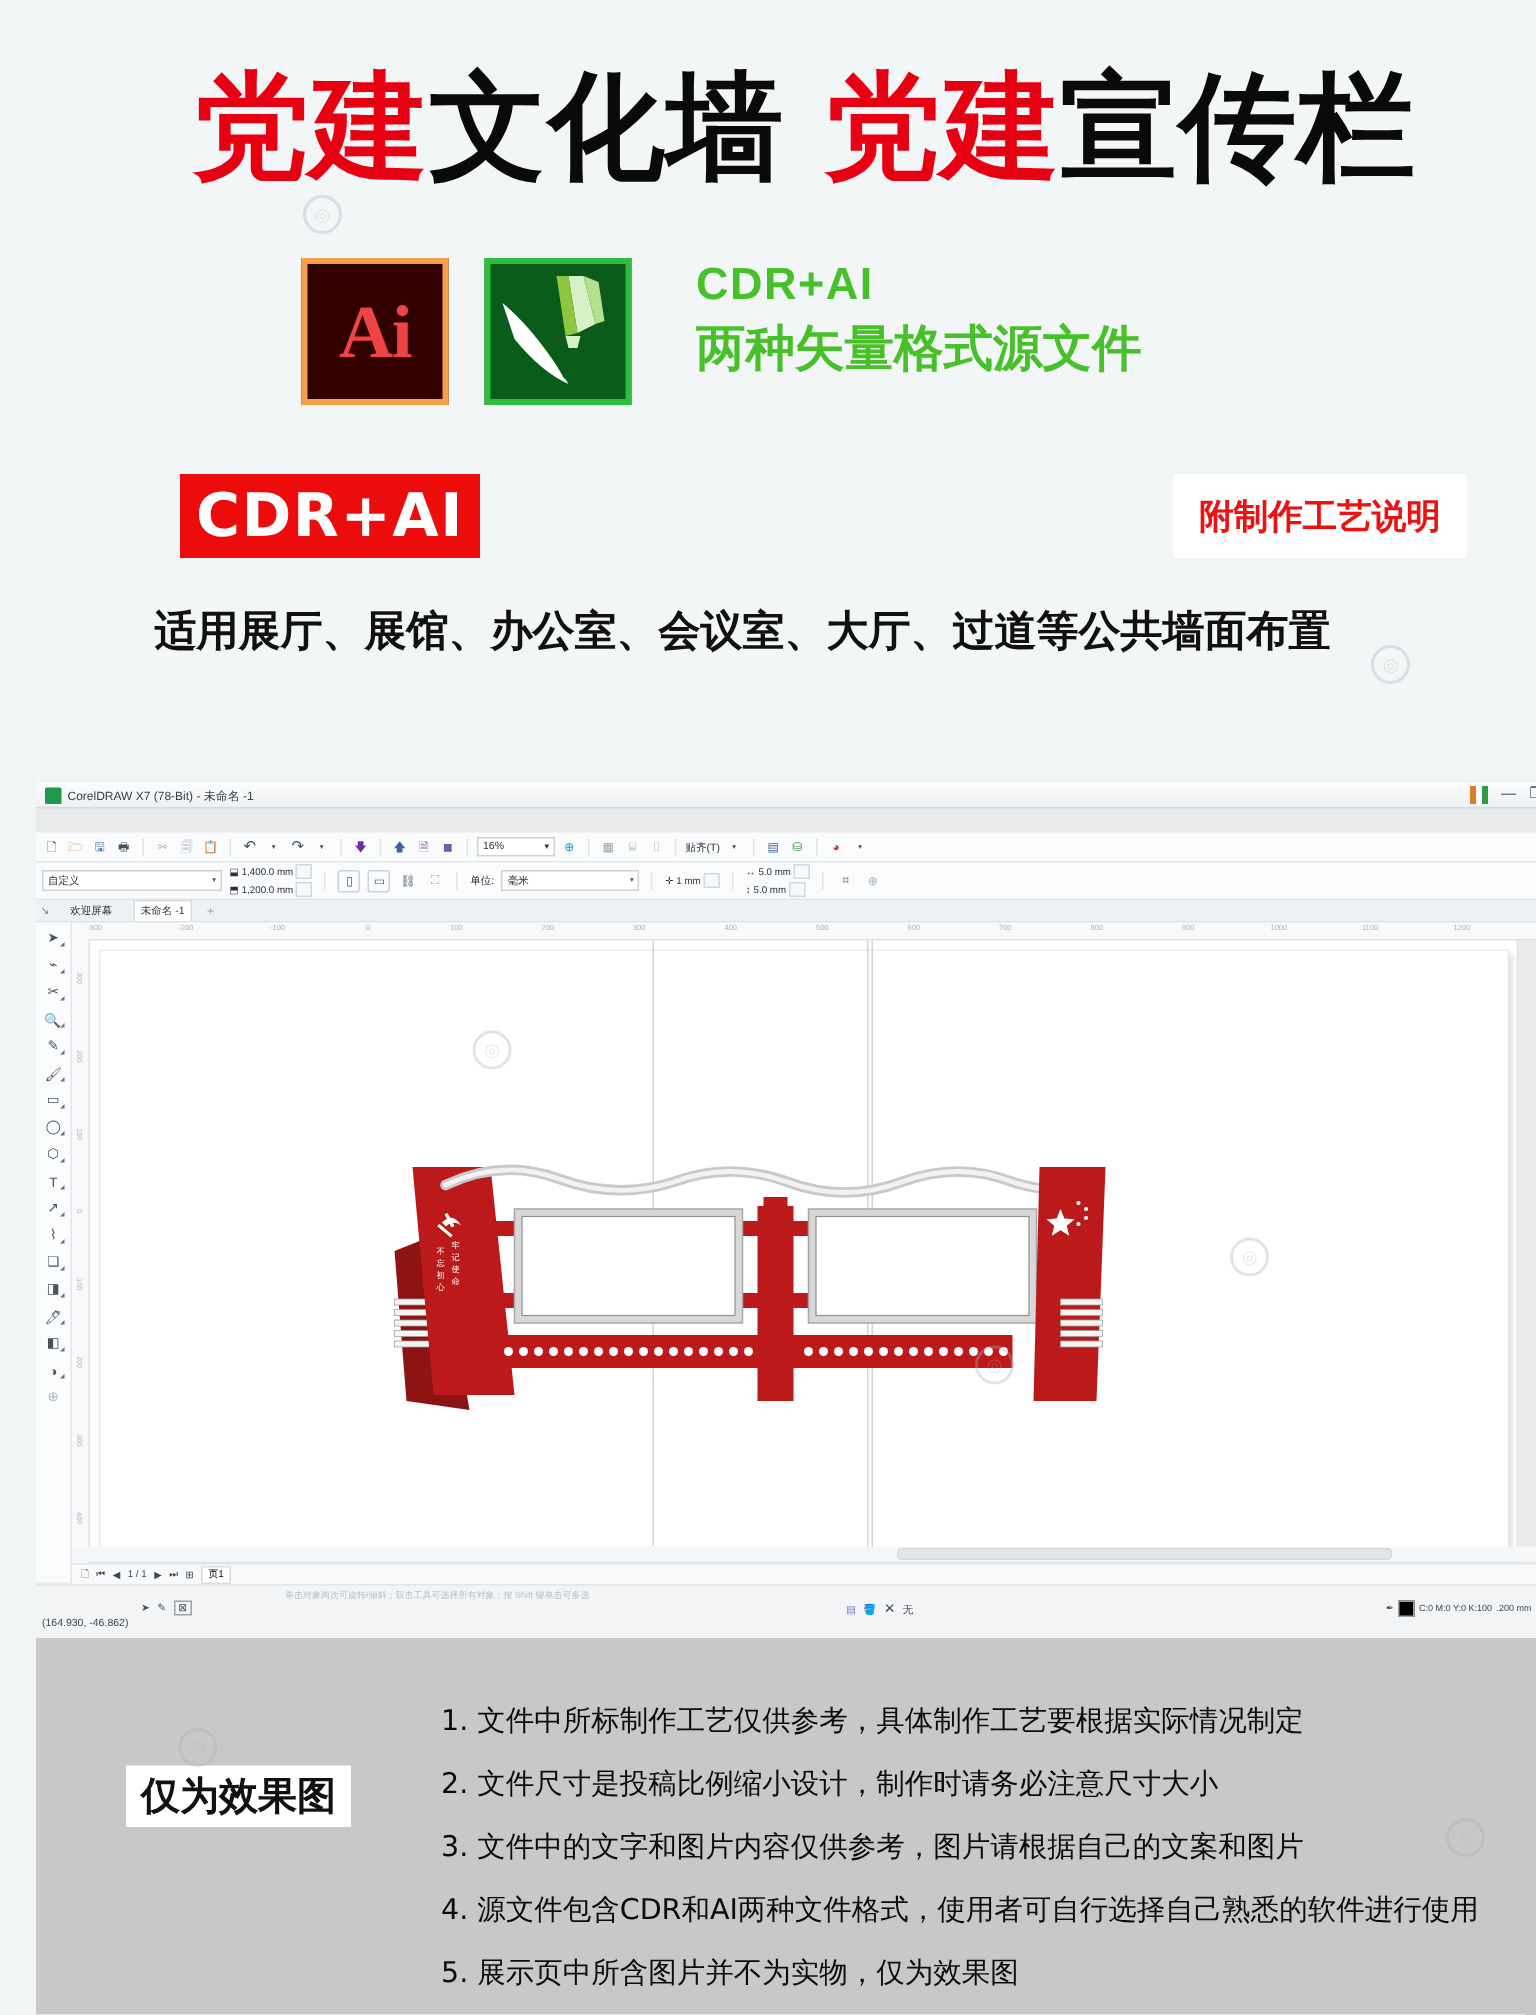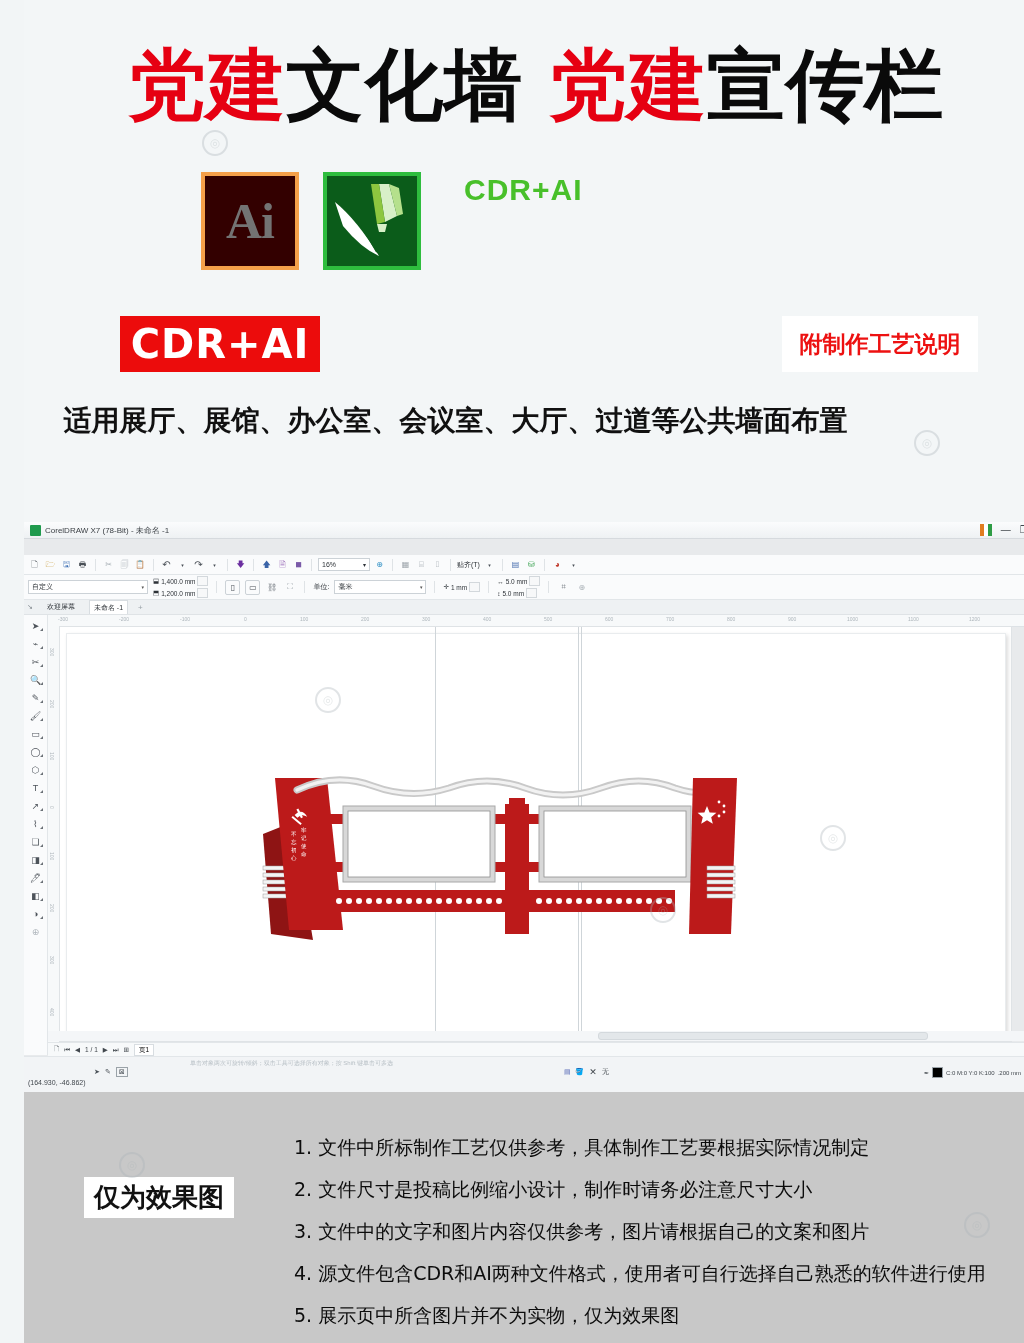--- a/index.html
+++ b/index.html
@@ -22,21 +22,21 @@
   .title .blk{color:#0a0a0a;}
   .title .gap{display:inline-block;width:26px;}
 
   .logorow{position:absolute;left:0;top:172px;width:1024px;height:104px;}
   .ai-logo{
     position:absolute;left:177px;top:0;width:98px;height:98px;
     background:#330000;border:4px solid #f5a04a;box-sizing:border-box;
     display:flex;align-items:center;justify-content:center;
   }
   .ai-logo span{
-    color:#737373;font-size:50px;font-weight:bold;line-height:1;
+    color:#ef4444;font-size:50px;font-weight:bold;line-height:1;
     font-family:"Liberation Serif","DejaVu Serif",serif;letter-spacing:-1px;
   }
   .cdr-logo{
     position:absolute;left:299px;top:0;width:98px;height:98px;
     background:#0b5c1a;border:4px solid #2ebd3e;box-sizing:border-box;overflow:hidden;
   }
   .cdr-txt{position:absolute;left:440px;top:-2px;width:460px;}
   .cdr-txt .l1{
     color:#48c02a;font-size:30px;font-weight:bold;line-height:40px;
     font-family:"Liberation Sans",sans-serif;letter-spacing:1px;
@@ -53,21 +53,21 @@
     font-family:"DejaVu Sans","Liberation Sans",sans-serif;white-space:nowrap;
   }
   .badge.fill{background:#ec0c0c;color:#ffffff;}
   .badge.out{background:#ffffff;color:#ed1111;}
   #b0{left:96px;width:200px;font-size:40px;letter-spacing:1px;}
   #b1{left:318px;width:200px;font-size:33px;}
   #b2{left:540px;width:196px;font-size:27px;}
   #b3{left:758px;width:196px;font-size:23px;}
 
   .line-use{
-    position:absolute;left:0;top:404px;width:863px;text-align:center;
+    position:absolute;left:0;top:404px;width:863px;text-align:right;
     font-size:28px;color:#111;font-weight:bold;line-height:1.2;
     font-family:"DejaVu Sans",sans-serif;white-space:nowrap;
   }
   .line-cdr{
     position:absolute;left:0;top:458px;width:1024px;text-align:center;
     font-size:34px;color:#ee0000;font-weight:bold;line-height:1.2;
     font-family:"DejaVu Sans",sans-serif;white-space:nowrap;
   }
 
   
@@ -247,20 +247,21 @@
           <path d="M52 8 L62 8 L70 40 L58 46 Z" fill="#d8f0c8"></path>
           <path d="M44 8 L52 8 L58 46 L50 48 Z" fill="#8dc63f"></path>
           <path d="M62 8 L72 12 L76 38 L70 40 Z" fill="#b5e08c"></path>
           <path d="M50 48 L60 48 L58 56 L52 56 Z" fill="#d8f0c8"></path>
           <path d="M8 26 Q30 44 52 80 Q34 72 16 50 Z" fill="#ffffff"></path>
           <path d="M20 34 Q36 50 50 76" stroke="#0b5c1a" stroke-width="2" fill="none"></path>
         </svg>
       </div>
       <div class="cdr-txt">
         <div class="l1">CDR+AI</div>
+        <div class="l2">两种矢量格式源文件</div>
       </div>
     </div>
 
     <div class="badges">
       <div class="badge fill" id="b0">CDR+AI</div>
       <div class="badge out" id="b3">附制作工艺说明</div>
     </div>
 
     <div class="line-use">适用展厅、展馆、办公室、会议室、大厅、过道等公共墙面布置</div>
 

